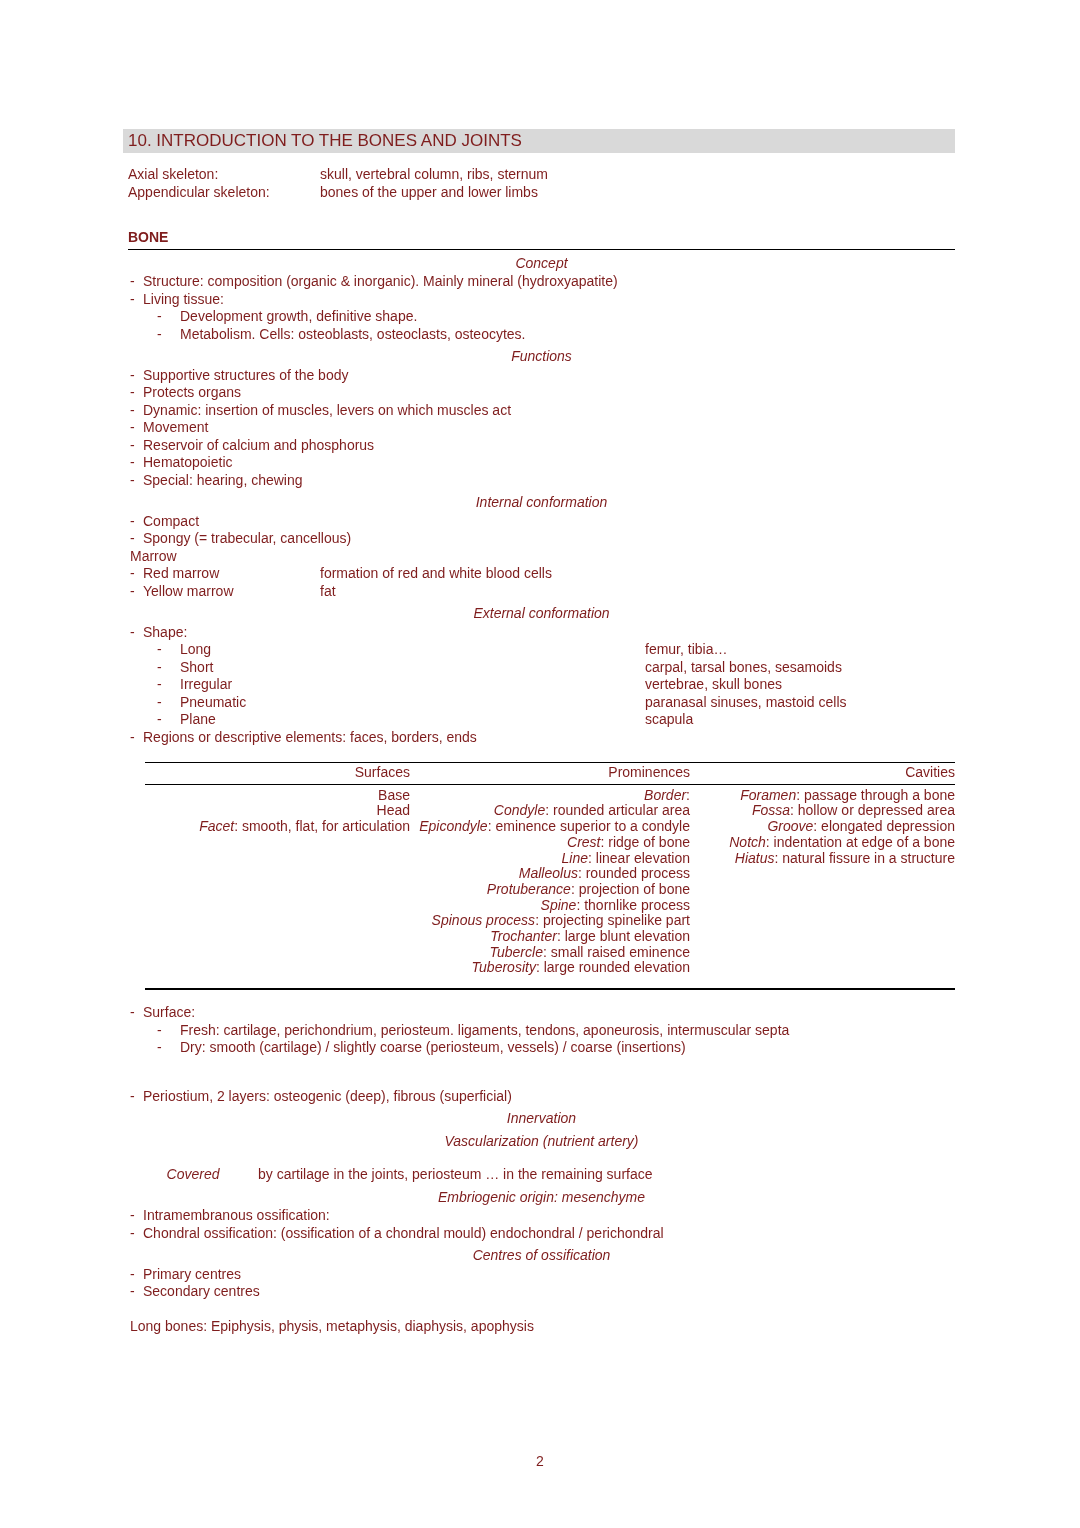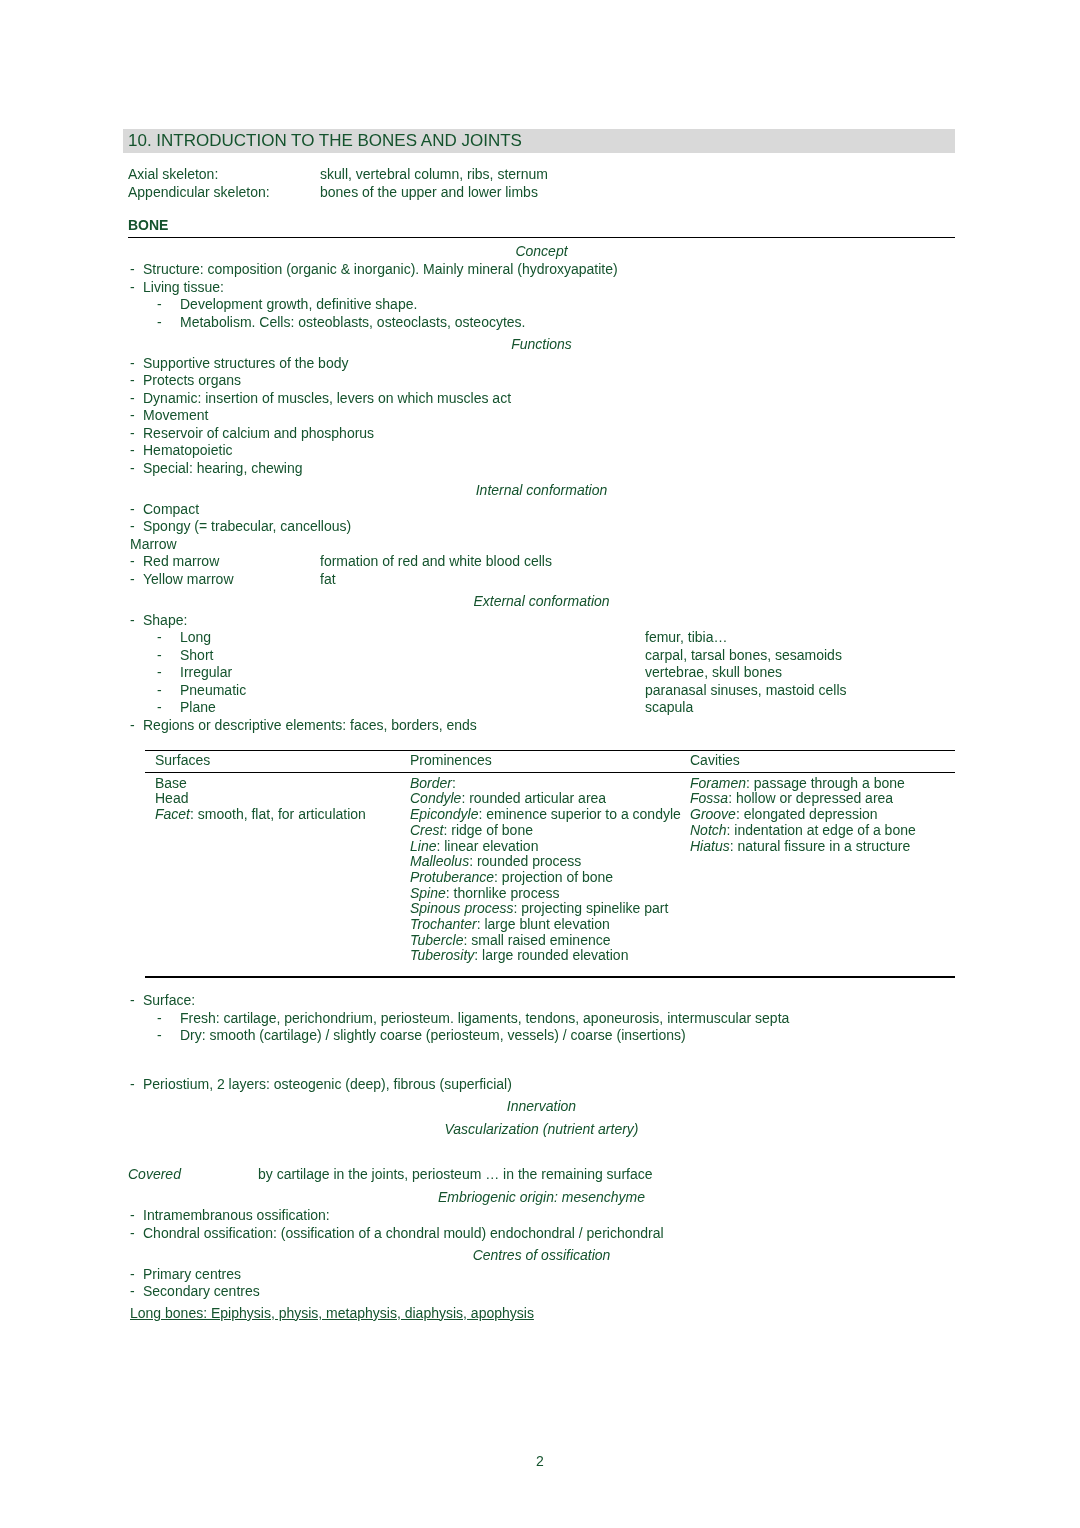--- a/index.html
+++ b/index.html
@@ -3,68 +3,69 @@
 <meta charset="utf-8">
 <style>
   * { margin: 0; padding: 0; box-sizing: border-box; }
   html, body { background: #ffffff; }
   .page {
     position: relative;
     width: 1080px;
     height: 1528px;
     margin: 0 auto;
     background: #ffffff;
-    color: #14532d;
+    color: #7f1d1d;
     font-family: "Liberation Sans", "DejaVu Sans", sans-serif;
     font-size: 14px;
     line-height: 17.5px;
     padding: 129px 125px 0 128px;
     overflow: hidden;
   }
   .title {
     font-size: 17px;
     font-weight: normal;
     line-height: 22px;
     background: #d9d9d9;
     padding: 1px 0 1px 5px;
     margin-left: -5px;
     margin-bottom: 13px;
   }
   .kv { display: flex; }
   .kv-label { width: 192px; flex: none; }
   .bone-heading {
     font-weight: bold;
     border-bottom: 1.5px solid #000;
-    margin-top: 16px;
+    margin-top: 28px;
     padding-bottom: 2px;
     margin-bottom: 4px;
   }
   .sec { font-style: italic; margin-top: 5px; margin-bottom: 1px; text-align: center; }
   .li { display: flex; }
   .li::before { content: "-"; flex: none; }
   .l1::before { margin-left: 2px; width: 13px; }
   .l2::before { margin-left: 29px; width: 23px; }
   .plain { margin-left: 2px; }
   .marrow-name { width: 177px; flex: none; }
   .shape-name { width: 465px; flex: none; }
   .btable {
     margin: 16px 0 0 17px;
     width: 810px;
     border-top: 1.5px solid #000;
     border-bottom: 2px solid #000;
     line-height: 15.7px;
+    text-align: right;
   }
   .tgrid { display: grid; grid-template-columns: 265px 280px 1fr; }
   .thead { border-bottom: 1px solid #000; padding: 2px 0 3px; }
   .tbody { padding: 3px 0 12px; }
   .cell1 { padding-left: 10px; }
   .mt14 { margin-top: 14px; }
   .mt16 { margin-top: 31px; }
-  .mt17 { margin-top: 4px; text-decoration: underline; }
-  .covered-row { display: flex; margin-top: 28px; }
+  .mt17 { margin-top: 17px; }
+  .covered-row { display: flex; margin-top: 16px; text-align: center; }
   .covered-label { font-style: italic; width: 130px; flex: none; }
   .page-number {
     position: absolute;
     left: 0; right: 0;
     bottom: 58px;
     text-align: center;
   }
   i { font-style: italic; }
 </style>
 </head>

